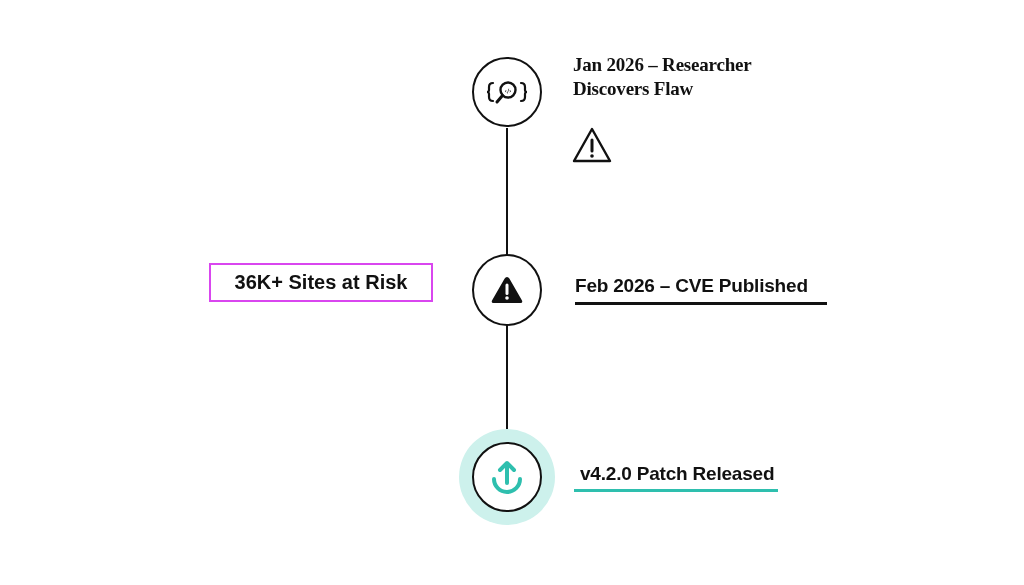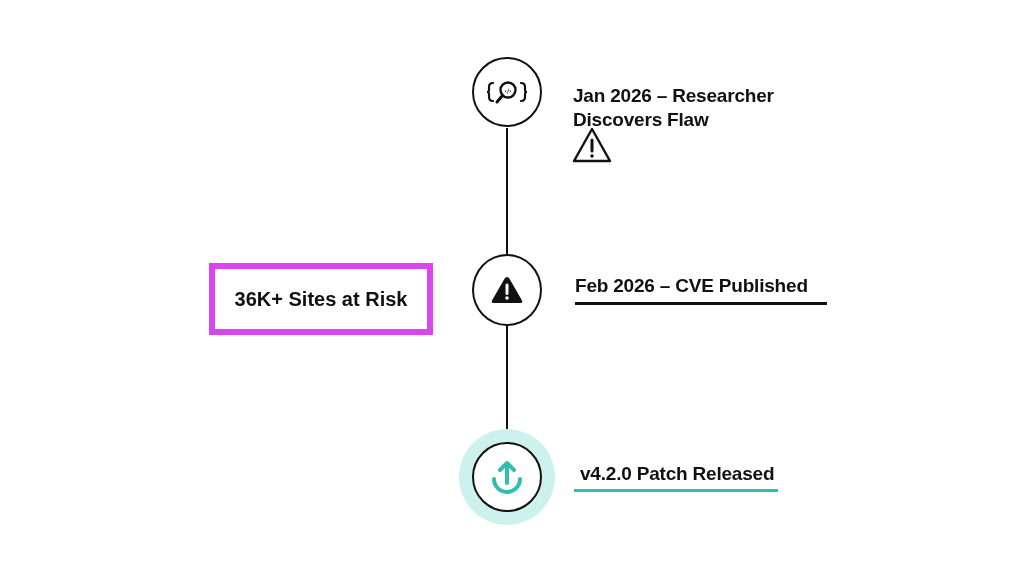--- a/index.html
+++ b/index.html
@@ -22,29 +22,29 @@
     .node-2 { left: 472px; top: 254px; height: 72px; }
     .node-3 { left: 472px; top: 442px; }
     .halo {
       position: absolute; left: 459px; top: 429px; width: 96px; height: 96px;
       border-radius: 50%; background: #cdf1ec;
     }
     .label {
       position: absolute; font-size: 19px; font-weight: bold; line-height: 24px;
       letter-spacing: -0.2px;
     }
-    .label-1 { left: 573px; top: 84px; width: 240px; }
+    .label-1 { left: 573px; top: 53px; width: 240px; font-family: Liberation Serif, serif; }
     .label-2 { left: 575px; top: 274px; }
     .label-3 { left: 580px; top: 462px; }
     .underline { position: absolute; height: 3px; }
     .underline-2 { left: 575px; top: 302px; width: 252px; background: #111111; }
     .underline-3 { left: 574px; top: 489px; width: 204px; background: #2ebfae; }
     .risk-box {
-      position: absolute; left: 209px; top: 263px; width: 224px; height: 72px;
-      box-sizing: border-box; border: 6px solid #d946ef; background: #fff;
+      position: absolute; left: 209px; top: 263px; width: 224px; height: 39px;
+      box-sizing: border-box; border: 2px solid #d946ef; background: #fff;
       display: flex; align-items: center; justify-content: center;
       font-size: 20px; font-weight: bold;
     }
     .warn-outline { position: absolute; left: 571px; top: 126px; }
   </style>
 </head>
 <body>
 
 <div class="timeline-line"></div>
 

